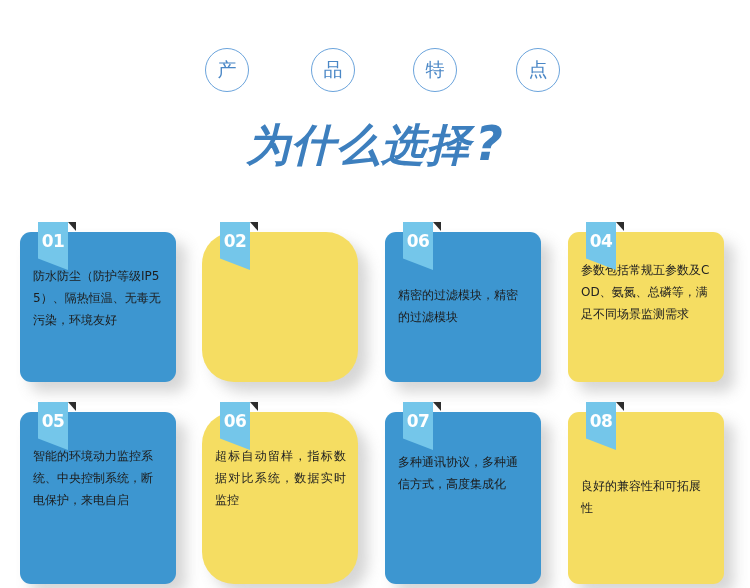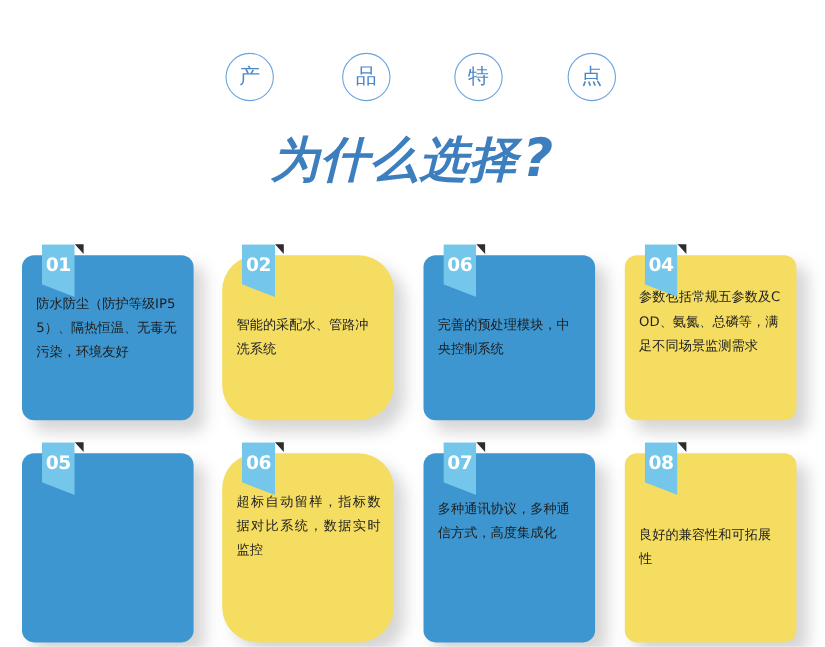--- a/index.html
+++ b/index.html
@@ -133,46 +133,46 @@
         </div>
         <div class="ribbon-fold"></div>
         <div class="card-text">防水防尘（防护等级IP55）、隔热恒温、无毒无污染，环境友好</div>
       </div>
 
       <div class="card yellow p1">
         <div class="ribbon">
           <div class="ribbon-num">02</div>
         </div>
         <div class="ribbon-fold"></div>
-        <div class="card-text center-v">智能的采配水、管路冲洗系统</div>
       </div>
 
       <div class="card blue p2">
         <div class="ribbon">
           <div class="ribbon-num">06</div>
         </div>
         <div class="ribbon-fold"></div>
-        <div class="card-text center-v">完善的预处理模块，中央控制系统</div>
+        <div class="card-text center-v">精密的过滤模块，精密的过滤模块</div>
       </div>
 
       <div class="card yellow p3">
         <div class="ribbon">
           <div class="ribbon-num">04</div>
         </div>
         <div class="ribbon-fold"></div>
         <div class="card-text" style="top:28px;">参数包括常规五参数及COD、氨氮、总磷等，满足不同场景监测需求</div>
       </div>
     </div>
 
     <div class="row r2">
       <div class="card blue p0">
         <div class="ribbon">
           <div class="ribbon-num">05</div>
         </div>
         <div class="ribbon-fold"></div>
+        <div class="card-text">智能的环境动力监控系统、中央控制系统，断电保护，来电自启</div>
       </div>
 
       <div class="card yellow p1">
         <div class="ribbon">
           <div class="ribbon-num">06</div>
         </div>
         <div class="ribbon-fold"></div>
         <div class="card-text justify">超标自动留样，指标数据对比系统，数据实时监控</div>
       </div>
 

